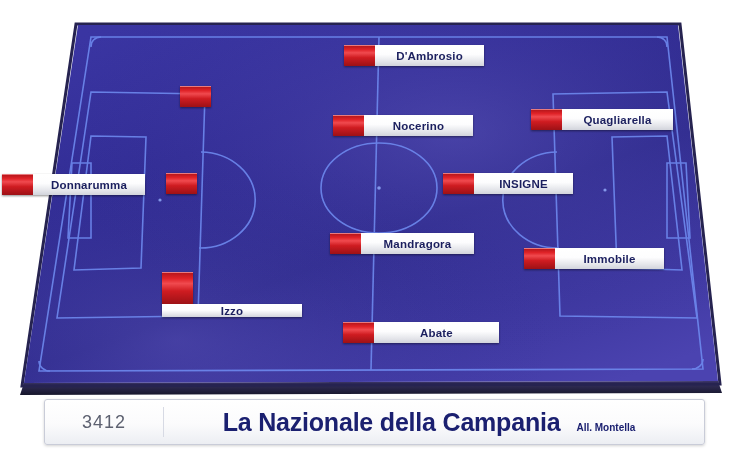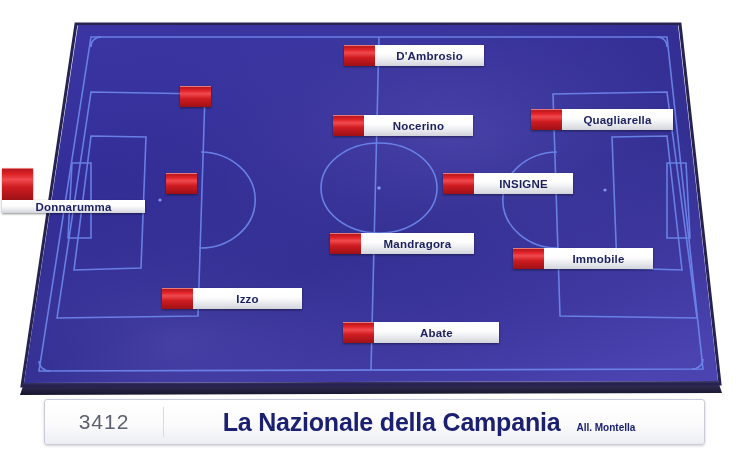--- a/index.html
+++ b/index.html
@@ -24,21 +24,21 @@
          color:#1b1f5e;font-size:11.5px;font-weight:bold;letter-spacing:.2px;
          border-top:1px solid #ffffff;}
 
   
   #bottom-bar{position:absolute;left:44px;top:399px;width:659px;height:44px;
               background:linear-gradient(180deg,#ffffff 0%,#fbfbfc 55%,#eceef3 100%);
               border:1px solid #c9ccd8;border-radius:3px;
               box-shadow:0 1px 3px rgba(0,0,0,.18);
               display:flex;align-items:center;}
   #formation-code{width:118px;flex:0 0 118px;text-align:center;
-                  color:#5d6170;font-size:21px;letter-spacing:1px;}
+                  color:#5d6170;font-size:18px;letter-spacing:1px;}
   #bar-divider{width:1px;align-self:stretch;margin:7px 0;background:#d7dae4;}
   #team-name-wrap{flex:1 1 auto;display:flex;align-items:baseline;
                   justify-content:center;gap:16px;padding-right:10px;}
   #team-name{color:#1b2070;font-size:25px;font-weight:bold;letter-spacing:-.2px;}
   #coach{color:#1b2070;font-size:10px;font-weight:bold;white-space:nowrap;}
 </style>
 </head>
 <body>
 
 <div id="stage">
@@ -105,31 +105,31 @@
         <circle cx="605" cy="190" r="1.6" fill="#8fa6f5" stroke="none"></circle>
 
         <path d="M 91,47 A 10,9 0 0 1 101,37"></path>
         <path d="M 657,37 A 10,9 0 0 1 667,47"></path>
         <path d="M 39,361 A 11,10 0 0 0 50,371"></path>
         <path d="M 692,369 A 11,10 0 0 0 703,359"></path>
       </g>
     </svg>
 
     <div id="players-layer">
-        <div class="player" style="left: 2px; top: 168px; width: 143px; flex-direction: column;">
+        <div class="player" style="left: 2px; top: 174px; width: 143px;">
           <div class="chip"></div>
           <div class="pname">Donnarumma</div>
         </div>
         <div class="player" style="left: 166px; top: 173px; width: 140px;">
           <div class="chip"></div>
         </div>
         <div class="player" style="left: 180px; top: 86px; width: 140px;">
           <div class="chip"></div>
         </div>
-        <div class="player" style="left: 162px; top: 288px; width: 140px;">
+        <div class="player" style="left: 162px; top: 272px; width: 140px; flex-direction: column;">
           <div class="chip"></div>
           <div class="pname">Izzo</div>
         </div>
         <div class="player" style="left: 344px; top: 45px; width: 140px;">
           <div class="chip"></div>
           <div class="pname">D'Ambrosio</div>
         </div>
         <div class="player" style="left: 333px; top: 115px; width: 140px;">
           <div class="chip"></div>
           <div class="pname">Nocerino</div>
@@ -143,21 +143,21 @@
           <div class="pname">Abate</div>
         </div>
         <div class="player" style="left: 515px; top: 109px; width: 142px; margin-left: 16px;">
           <div class="chip"></div>
           <div class="pname">Quagliarella</div>
         </div>
         <div class="player" style="left: 443px; top: 173px; width: 130px;">
           <div class="chip"></div>
           <div class="pname">INSIGNE</div>
         </div>
-        <div class="player" style="left: 513px; top: 248px; width: 140px;">
+        <div class="player" style="left: 524px; top: 248px; width: 140px;">
           <div class="chip"></div>
           <div class="pname">Immobile</div>
         </div>
       </div>
   </div>
 
   <div id="bottom-bar">
     <div id="formation-code">3412</div>
     <div id="bar-divider"></div>
     <div id="team-name-wrap">

